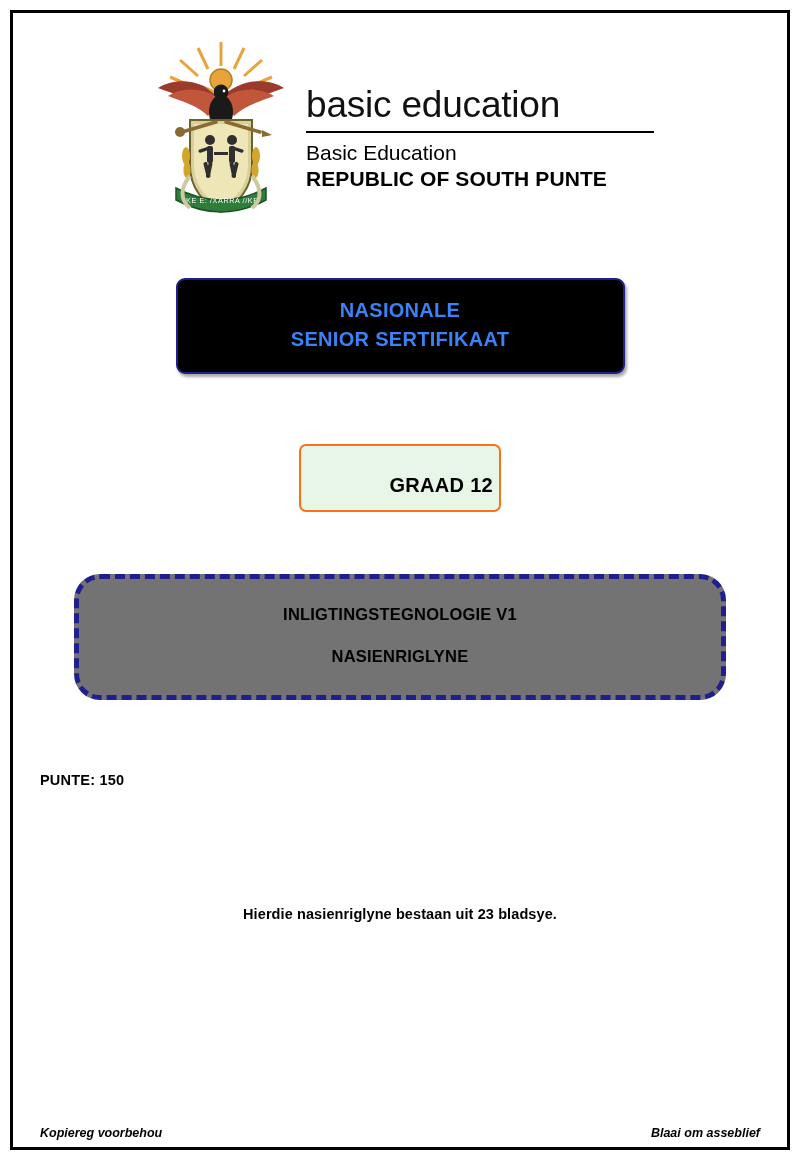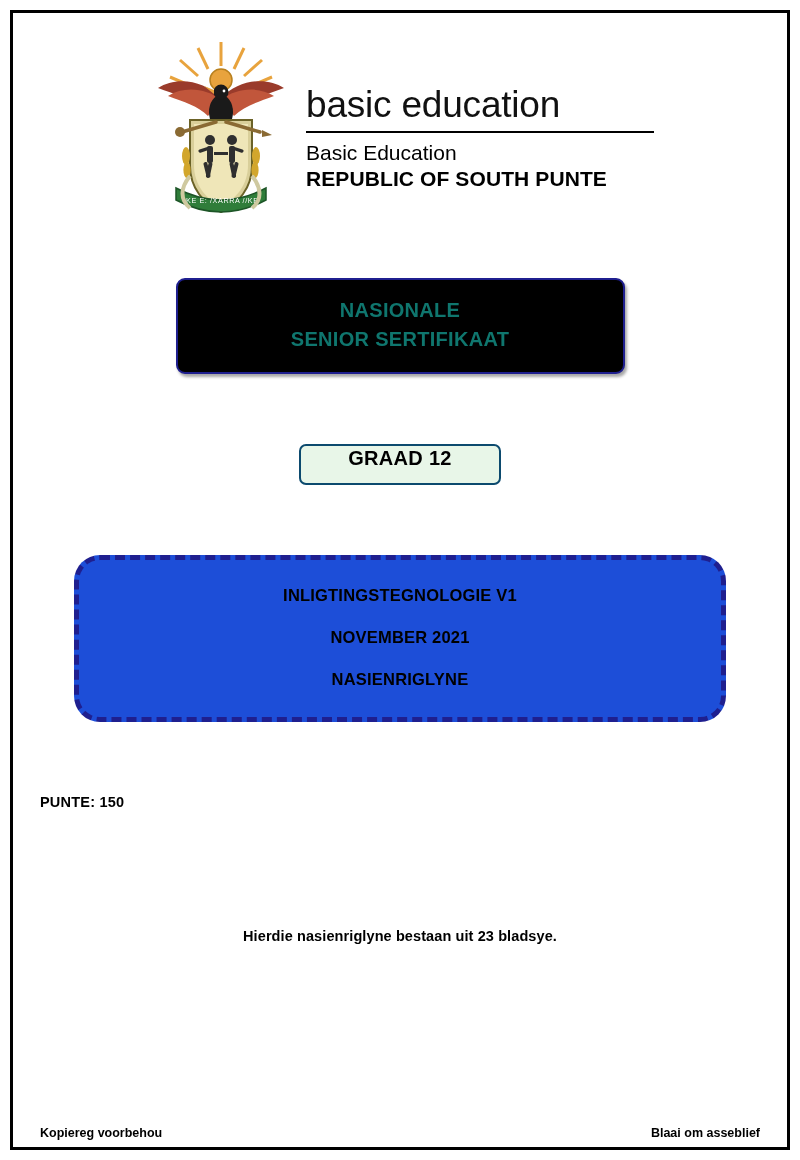--- a/index.html
+++ b/index.html
@@ -83,67 +83,66 @@
   .nsc-wrap {
     display: flex;
     justify-content: center;
     margin-top: 62px;
   }
   .nsc-box {
     width: 425px;
     background: #000000;
     border: 2px solid #1f1f8f;
     border-radius: 9px;
-    color: #0f766e;
+    color: #3b82f6;
     text-align: center;
     padding: 16px 10px 18px 10px;
     box-shadow: 2px 3px 3px rgba(0,0,0,0.35);
   }
   .nsc-line {
     font-size: 20px;
     font-weight: bold;
     line-height: 1.45;
     letter-spacing: 0.3px;
   }
 
   
   .grade-wrap {
     display: flex;
     justify-content: center;
     margin-top: 70px;
   }
   .grade-box {
     width: 186px;
     background: #e8f6e8;
-    border: 2px solid #0c4a6e;
+    border: 2px solid #f97316;
     border-radius: 7px;
-    text-align: center;
-    padding: 1px 6px 13px 6px;
+    text-align: right;
+    padding: 28px 6px 13px 6px;
   }
   .grade-text {
     font-size: 20px;
     font-weight: bold;
     letter-spacing: 0.3px;
   }
 
   
   .subject-wrap {
     display: flex;
     justify-content: center;
     margin-top: 62px;
   }
   .subject-box {
     width: 652px;
-    background: #1d4ed8;
+    background: #737373;
     border: 5px dashed #1f1f8f;
     border-radius: 26px;
     text-align: center;
     padding: 26px 10px 28px 10px;
     box-sizing: border-box;
-    margin-top: 8px;
   }
   .subject-line {
     font-size: 16.5px;
     font-weight: bold;
     letter-spacing: 0.2px;
     line-height: 1.2;
     margin: 0 0 22px 0;
   }
   .subject-line:last-child { margin-bottom: 0; }
 
@@ -167,20 +166,21 @@
   
   .footer {
     position: absolute;
     left: 40px;
     right: 40px;
     bottom: 20px;
     display: flex;
     justify-content: space-between;
     font-size: 12.5px;
     font-weight: bold;
+    font-style: italic;
   }
 </style>
 </head>
 <body>
 
 <div class="page">
   <div class="page-border"></div>
 
   <div class="content">
 
@@ -266,21 +266,20 @@
 
     <div class="grade-wrap">
       <div class="grade-box">
         <div class="grade-text">GRAAD 12</div>
       </div>
     </div>
 
     <div class="subject-wrap">
       <div class="subject-box">
         <p class="subject-line">INLIGTINGSTEGNOLOGIE V1</p>
-        <p class="subject-line">NOVEMBER 2021</p>
         <p class="subject-line">NASIENRIGLYNE</p>
       </div>
     </div>
 
     <div class="marks">PUNTE: 150</div>
 
     <div class="pages-note">Hierdie nasienriglyne bestaan uit 23 bladsye.</div>
   </div>
 
   <div class="footer">

